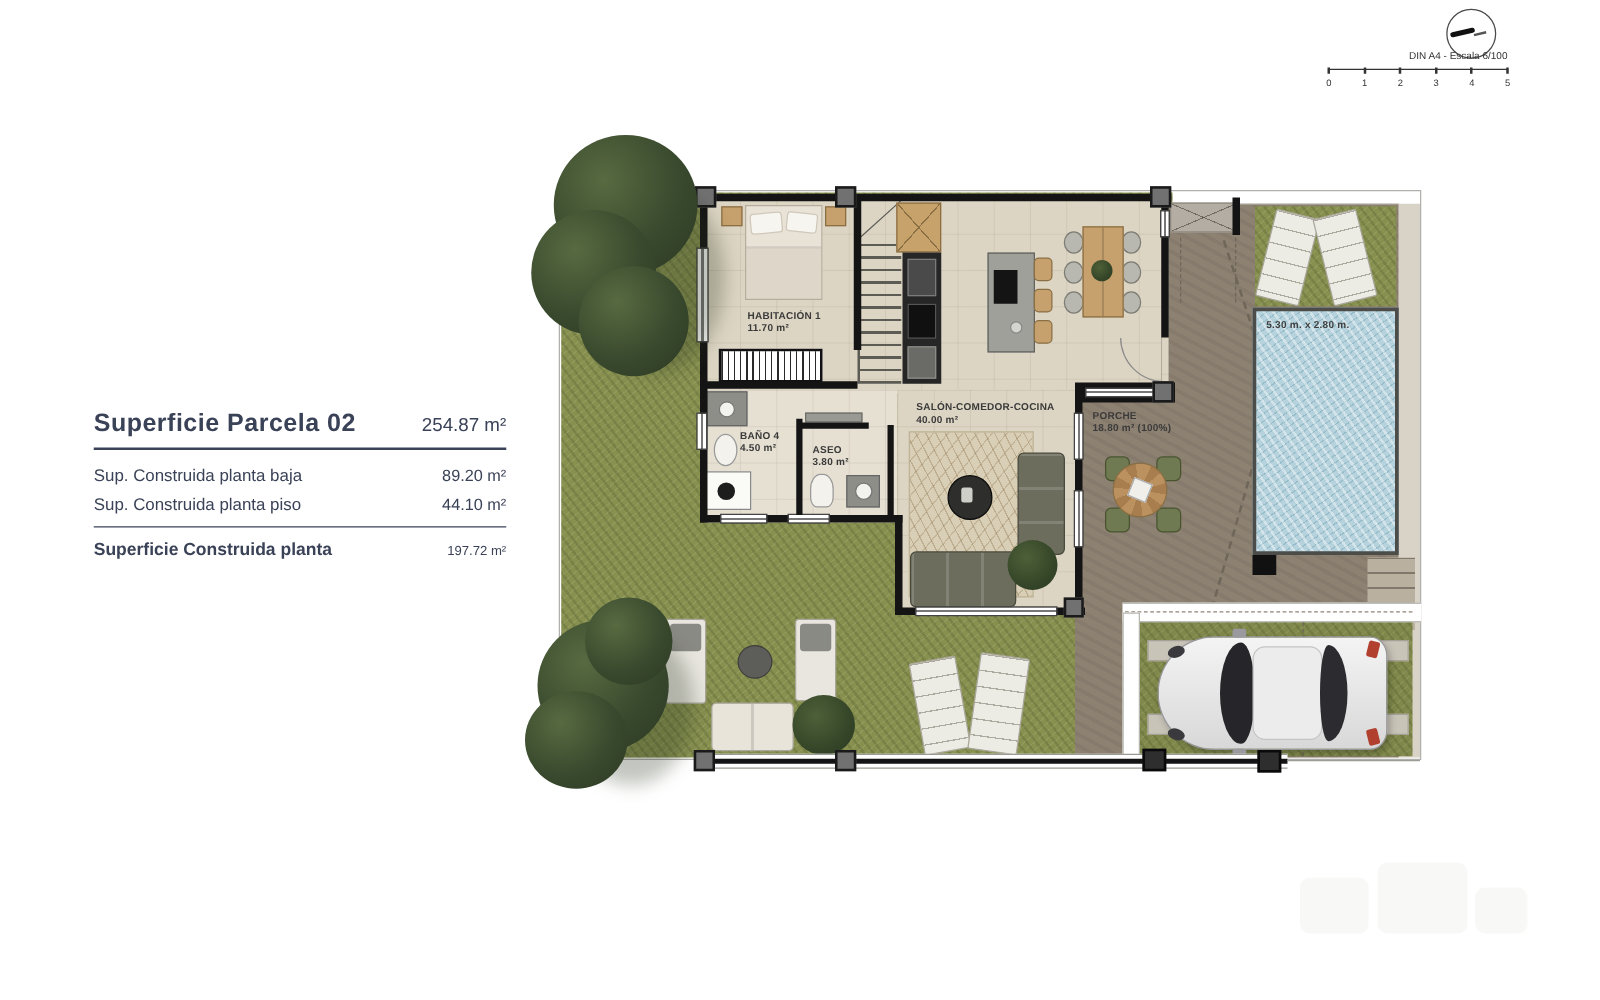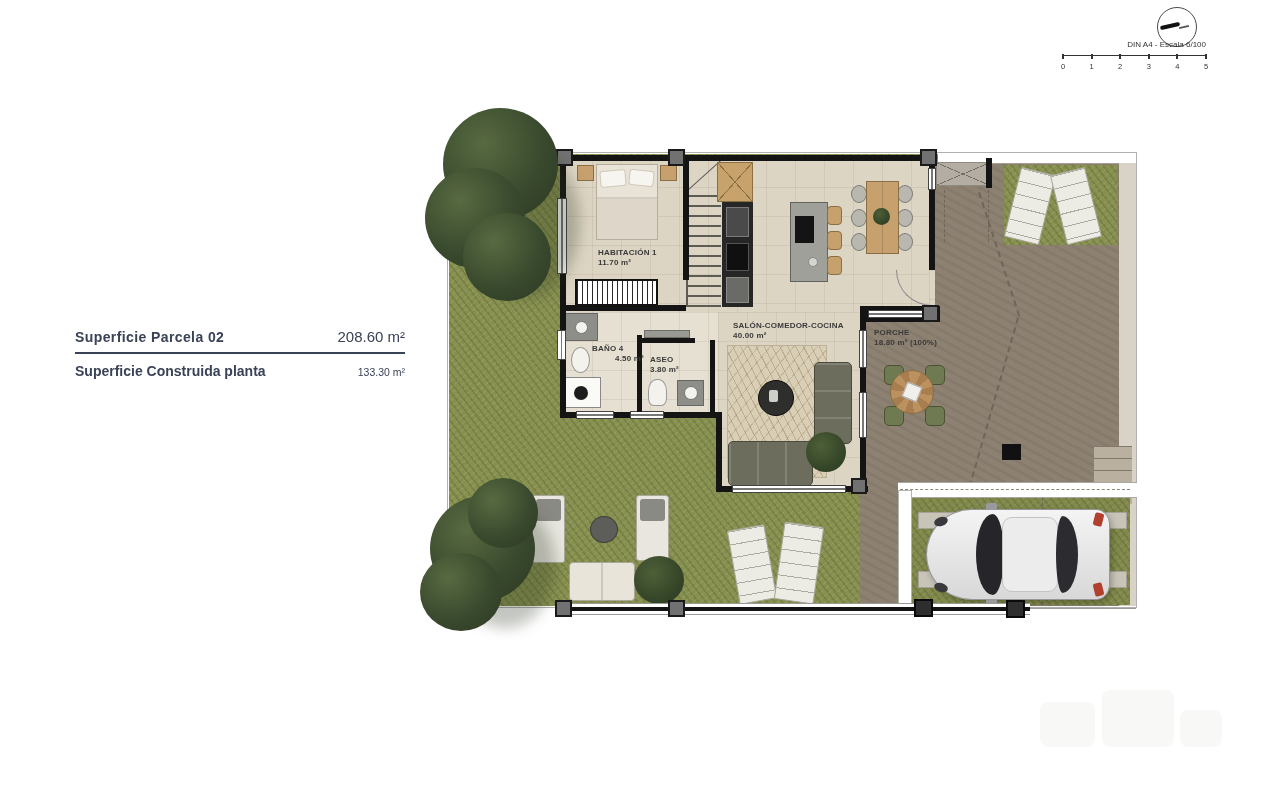--- a/index.html
+++ b/index.html
@@ -56,46 +56,59 @@
     <span class="ticknum" style="left:0%">0</span>
     <span class="ticknum" style="left:20%">1</span>
     <span class="ticknum" style="left:40%">2</span>
     <span class="ticknum" style="left:60%">3</span>
     <span class="ticknum" style="left:80%">4</span>
     <span class="ticknum" style="left:100%">5</span>
   </div>
 
   <div class="abs panel" style="left:75px;top:328px;width:330px;">
     <div class="r" style="padding-bottom:7px;border-bottom:2px solid #3a4257;">
-      <span style="font-weight:bold;font-size:14px;letter-spacing:.4px;">Superficie Parcela 02</span>
-      <span style="font-size:15px;">208.60 m²</span>
+      <span style="font-weight:bold;font-size:20px;letter-spacing:.4px;">Superficie Parcela 02</span>
+      <span style="font-size:15px;">254.87 m²</span>
+    </div>
+    <div class="r" style="margin-top:13px;">
+      <span style="font-size:13.5px;">Sup. Construida planta baja</span>
+      <span style="font-size:13px;">89.20 m²</span>
+    </div>
+    <div class="r" style="margin-top:8px;padding-bottom:10px;border-bottom:1.5px solid #3a4257;">
+      <span style="font-size:13.5px;">Sup. Construida planta piso</span>
+      <span style="font-size:13px;">44.10 m²</span>
     </div>
     <div class="r" style="margin-top:9px;">
       <span style="font-weight:bold;font-size:14px;">Superficie Construida planta</span>
-      <span style="font-size:10.5px;">133.30 m²</span>
+      <span style="font-size:10.5px;">197.72 m²</span>
     </div>
   </div>
 
   <div class="abs" style="left:447px;top:152px;width:690px;height:456px;border:1px solid #b0b0ac;background:#fff;"></div>
   <div class="abs grass" style="left:449px;top:154px;width:489px;height:452px;"></div>
   <div class="abs terrace" style="left:860px;top:163px;width:259px;height:443px;border-top:1px solid #a49d91;"></div>
   <div class="abs" style="left:1119px;top:163px;width:17px;height:443px;background:#d9d2c6;"></div>
 
   <div class="abs" style="left:936px;top:162px;width:54px;height:24px;background:#b3ada3;border:1px solid #8f897e;
        background-image:linear-gradient(to bottom right,transparent 49%,rgba(60,55,45,.55) 49%,rgba(60,55,45,.55) 51%,transparent 51%),
                         linear-gradient(to top right,transparent 49%,rgba(60,55,45,.55) 49%,rgba(60,55,45,.55) 51%,transparent 51%);"></div>
   <div class="abs wall" style="left:986px;top:158px;width:6px;height:30px;"></div>
   <div class="abs" style="left:944px;top:190px;width:0;height:52px;border-left:1.5px dashed #6e6659;"></div>
   <div class="abs" style="left:988px;top:190px;width:0;height:52px;border-left:1.5px dashed #6e6659;"></div>
   <div class="abs dash" style="left:980px;top:192px;width:130px;transform:rotate(72deg);"></div>
   <div class="abs dash" style="left:1019px;top:318px;width:176px;transform:rotate(106deg);"></div>
 
   <div class="abs grass" style="left:1004px;top:165px;width:113px;height:80px;"></div>
   <div class="abs lounger" style="left:1012px;top:170px;width:36px;height:72px;transform:rotate(14deg);"></div>
   <div class="abs lounger" style="left:1058px;top:170px;width:36px;height:72px;transform:rotate(-14deg);"></div>
+  <div class="abs" style="left:1002px;top:246px;width:117px;height:198px;border:3px solid #4c4c48;background:#b6d2dc;
+       background-image:repeating-linear-gradient(55deg,rgba(255,255,255,.4) 0 2px,transparent 2px 6px),
+                        repeating-linear-gradient(-35deg,rgba(80,140,160,.30) 0 1px,transparent 1px 5px);">
+    <div class="lbl" style="position:absolute;left:8px;top:6px;font-weight:bold;color:#3f3f3f;">5.30 m. x 2.80 m.</div>
+  </div>
   <div class="abs" style="left:1002px;top:444px;width:19px;height:16px;background:#111;"></div>
   <div class="abs" style="left:1094px;top:446px;width:38px;height:58px;background:#b9b0a0;
        background-image:repeating-linear-gradient(to bottom,rgba(70,65,55,.5) 0 1px,transparent 1px 12px);"></div>
 
   <div class="abs" style="left:898px;top:482px;width:239px;height:16px;background:#fff;border-top:1px solid #a9a9a3;border-bottom:1px solid #a9a9a3;"></div>
   <div class="abs" style="left:900px;top:489px;width:230px;height:0;border-top:1px dashed #8d8578;"></div>
   <div class="abs" style="left:898px;top:490px;width:14px;height:116px;background:#fff;border:1px solid #b5b5af;"></div>
   <div class="abs grass" style="left:912px;top:498px;width:218px;height:107px;filter:brightness(.95);"></div>
   <div class="abs" style="left:918px;top:512px;width:209px;height:17px;background:#c9c4b8;border:1px solid #a6a196;"></div>
   <div class="abs" style="left:918px;top:571px;width:209px;height:17px;background:#c9c4b8;border:1px solid #a6a196;"></div>
@@ -223,21 +236,21 @@
   <div class="abs post" style="left:920px;top:149px;width:17px;height:17px;"></div>
   <div class="abs post" style="left:922px;top:305px;width:17px;height:17px;"></div>
   <div class="abs post" style="left:851px;top:478px;width:16px;height:16px;"></div>
 
   <div class="abs lbl" style="left:598px;top:248px;">
     <span style="display:block;">HABITACIÓN 1</span>
     <span style="display:block;">11.70 m²</span>
   </div>
   <div class="abs lbl" style="left:592px;top:344px;">
     <span style="display:block;">BAÑO 4</span>
-    <span style="display:block;padding-left:23px;">4.50 m²</span>
+    <span style="display:block;">4.50 m²</span>
   </div>
   <div class="abs lbl" style="left:650px;top:355px;">
     <span style="display:block;">ASEO</span>
     <span style="display:block;">3.80 m²</span>
   </div>
   <div class="abs lbl" style="left:733px;top:321px;">
     <span style="display:block;">SALÓN-COMEDOR-COCINA</span>
     <span style="display:block;">40.00 m²</span>
   </div>
   <div class="abs lbl" style="left:874px;top:328px;">

